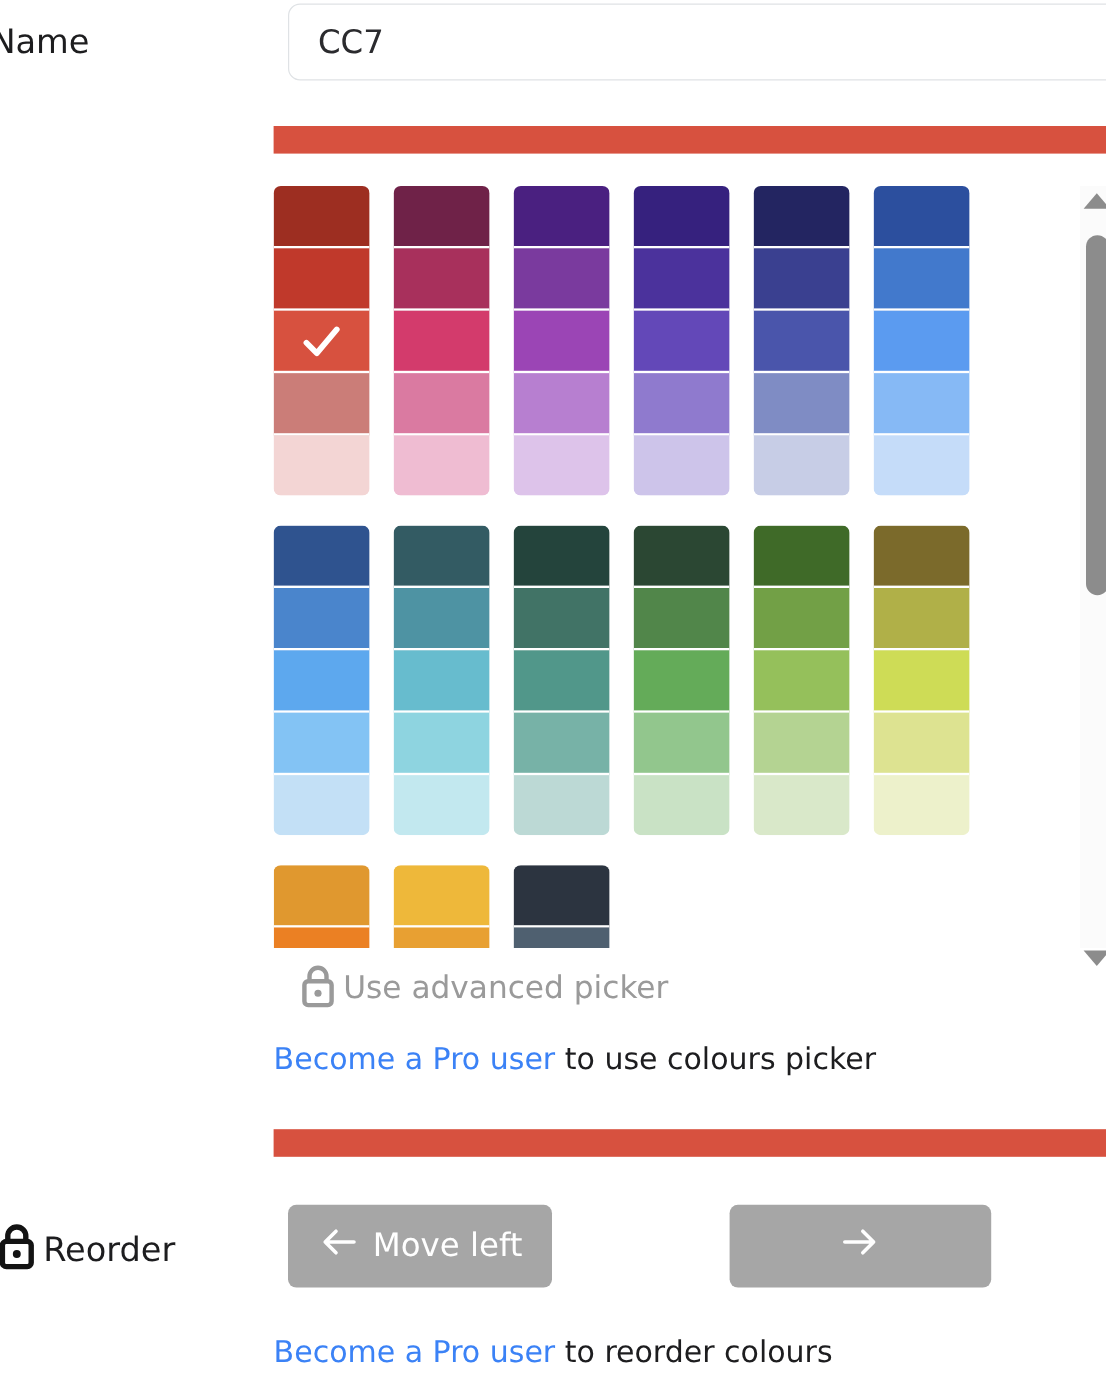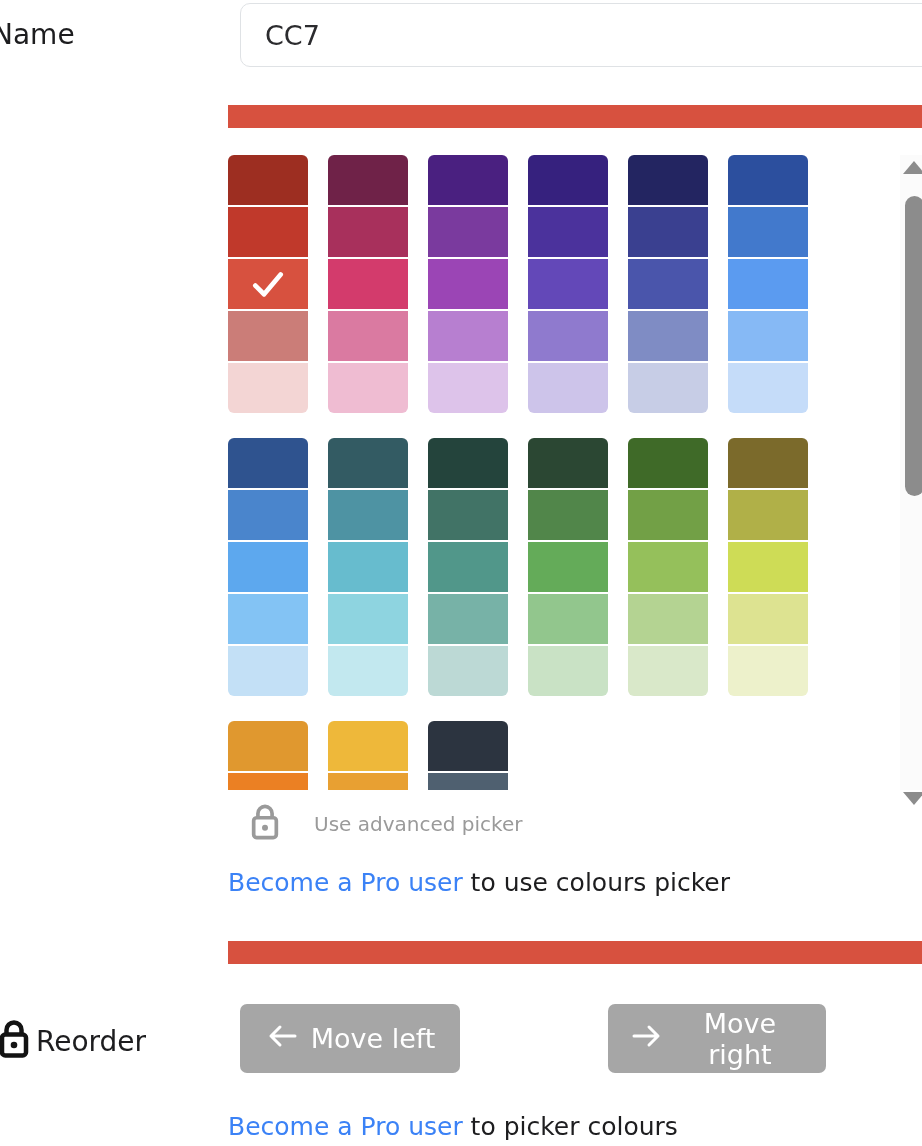--- a/index.html
+++ b/index.html
@@ -161,23 +161,22 @@
   
   .adv-picker-row {
     position: absolute;
     left: 248px;
     top: 802px;
     display: flex;
     align-items: center;
     gap: 4px;
   }
   .adv-picker-label {
-    font-size: 20px;
+    font-size: 26px;
     color: #9a9a9a;
-    margin-left: 28px;
   }
   .pro-line {
     position: absolute;
     font-size: 25px;
     color: #1d1d1f;
     white-space: nowrap;
   }
   .pro-line-picker { left: 228px; top: 868px; }
   .pro-line-reorder { left: 228px; top: 1112px; }
   .pro-link {
@@ -389,18 +388,17 @@
   </span>
   <span>Move left</span>
 </button>
 
 <button class="move-btn move-right">
   <span class="arrow-svg">
     <svg width="34" height="30" viewBox="0 0 34 30" aria-hidden="true">
       <path d="M4 15h24M19 6l9 9-9 9" fill="none" stroke="#ffffff" stroke-width="3" stroke-linecap="round" stroke-linejoin="round"></path>
     </svg>
   </span>
-  <span>Move right</span>
 </button>
 
 <div class="pro-line pro-line-reorder">
-  <span class="pro-link">Become a Pro user</span><span> to picker colours</span>
+  <span class="pro-link">Become a Pro user</span><span> to reorder colours</span>
 </div>
 
 </body></html>

